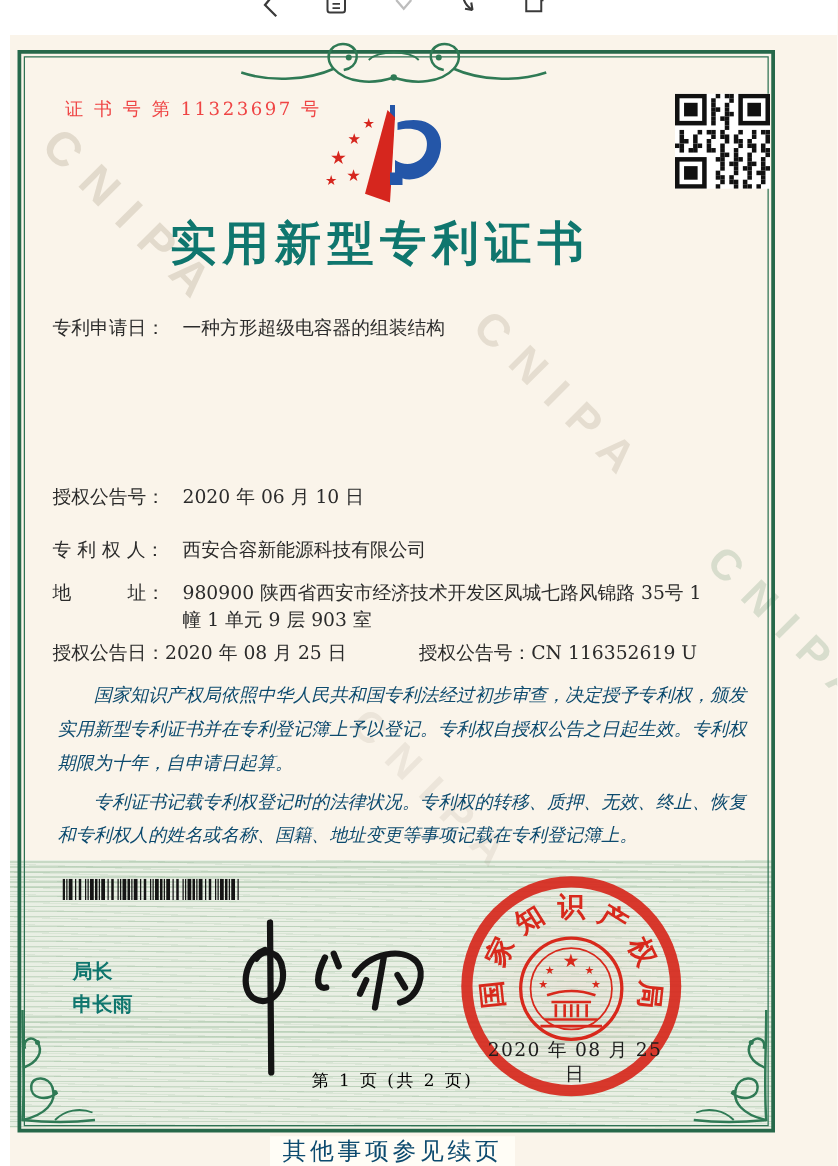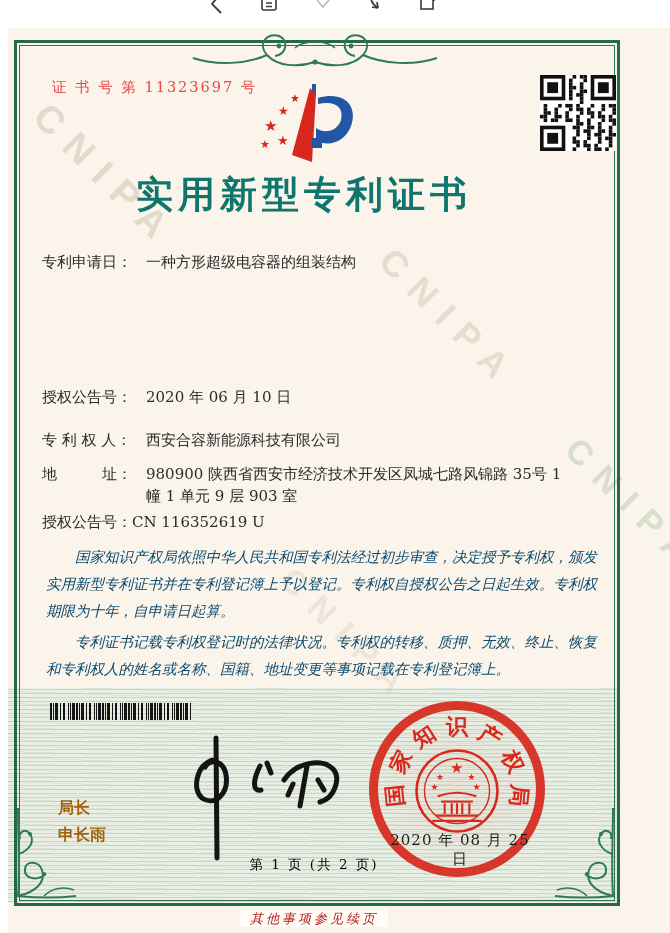--- a/index.html
+++ b/index.html
@@ -21,33 +21,33 @@
   .content{position:absolute;z-index:3;}
   .certno{left:52px;top:78px;font-size:14.5px;letter-spacing:2px;color:#ef4444;}
   .title{left:4px;top:170px;width:600px;text-align:center;font-size:37px;font-weight:700;
          letter-spacing:5px;color:#0f766e;}
   .row{left:42px;width:565px;font-size:15px;line-height:1.45;display:flex;}
   .row .lab{flex:0 0 104px;white-space:nowrap;}
   .row .val{flex:1;}
   .grantrow{left:42px;width:565px;font-size:15px;display:flex;}
   .paras{left:42px;top:540px;width:566px;}
   .paras p{margin:4px;text-indent:2em;font-size:14.5px;line-height:1.86;font-style:italic;color:#0c4a6e;}
-  .director{left:58px;top:794px;font-family:"Liberation Sans",sans-serif;font-weight:700;
-            font-size:16px;color:#a16207;line-height:1.7;}
+  .director{left:58px;top:764px;font-family:"Liberation Sans",sans-serif;font-weight:700;
+            font-size:16px;color:#0f766e;line-height:1.7;}
   .seal{position:absolute;left:369px;top:701px;width:176px;height:176px;z-index:4;}
   .seal .ring{position:absolute;inset:0;border-radius:50%;border:9px solid rgba(214,40,28,.92);
               background:radial-gradient(circle, rgba(220,50,40,.05), rgba(0,0,0,0));}
   .seal .rchar{position:absolute;left:50%;top:50%;width:26px;height:26px;margin:-13px 0 0 -13px;
                text-align:center;font-size:22px;font-weight:700;color:#d8291c;line-height:26px;}
   .sealdate{left:380px;top:831px;width:160px;text-align:center;font-size:15px;color:#1d1d1d;
             letter-spacing:1px;z-index:5;}
   .pageno{left:14px;top:856px;width:600px;text-align:center;font-size:13.5px;letter-spacing:2px;color:#000000;}
   .contnote{left:14px;top:908px;width:600px;text-align:center;z-index:3;}
-  .contnote span{background:#fffdf6;padding:1px 10px;font-size:13px;font-style:italic;
-                 letter-spacing:3px;color:#b91c1c;}
+  .contnote span{background:#fffdf6;padding:1px 10px;font-size:19px;
+                 letter-spacing:3px;color:#0c4a6e;}
   .sig{position:absolute;left:172px;top:732px;z-index:3;}
   .qr{position:absolute;left:540px;top:75px;width:76px;height:76px;background:#fff;z-index:3;}
   .logo{position:absolute;left:250px;top:82px;z-index:3;}
   .ornament{position:absolute;left:185px;top:24px;z-index:4;}
   .corner{position:absolute;z-index:4;}
 </style>
 </head>
 <body>
 
 <div class="page">
@@ -261,20 +261,23 @@
   </div>
   <div class="content row" style="top:430px">
     <span class="lab">专 利 权 人：</span>
     <span class="val">西安合容新能源科技有限公司</span>
   </div>
   <div class="content row" style="top:464px;width:520px">
     <span class="lab">地　　　址：</span>
     <span class="val">980900 陕西省西安市经济技术开发区凤城七路风锦路 35号 1 幢 1 单元 9 层 903 室</span>
   </div>
   <div class="content grantrow" style="top:513px">
+    <span style="flex:0 0 293px">
+      <span>授权公告日：</span><span>2020 年 08 月 25 日</span>
+    </span>
     <span>
       <span>授权公告号：</span><span>CN 116352619 U</span>
     </span>
   </div>
 
   <div class="content paras">
     <p>国家知识产权局依照中华人民共和国专利法经过初步审查，决定授予专利权，颁发实用新型专利证书并在专利登记簿上予以登记。专利权自授权公告之日起生效。专利权期限为十年，自申请日起算。</p>
     <p>专利证书记载专利权登记时的法律状况。专利权的转移、质押、无效、终止、恢复和专利权人的姓名或名称、国籍、地址变更等事项记载在专利登记簿上。</p>
   </div>
 

